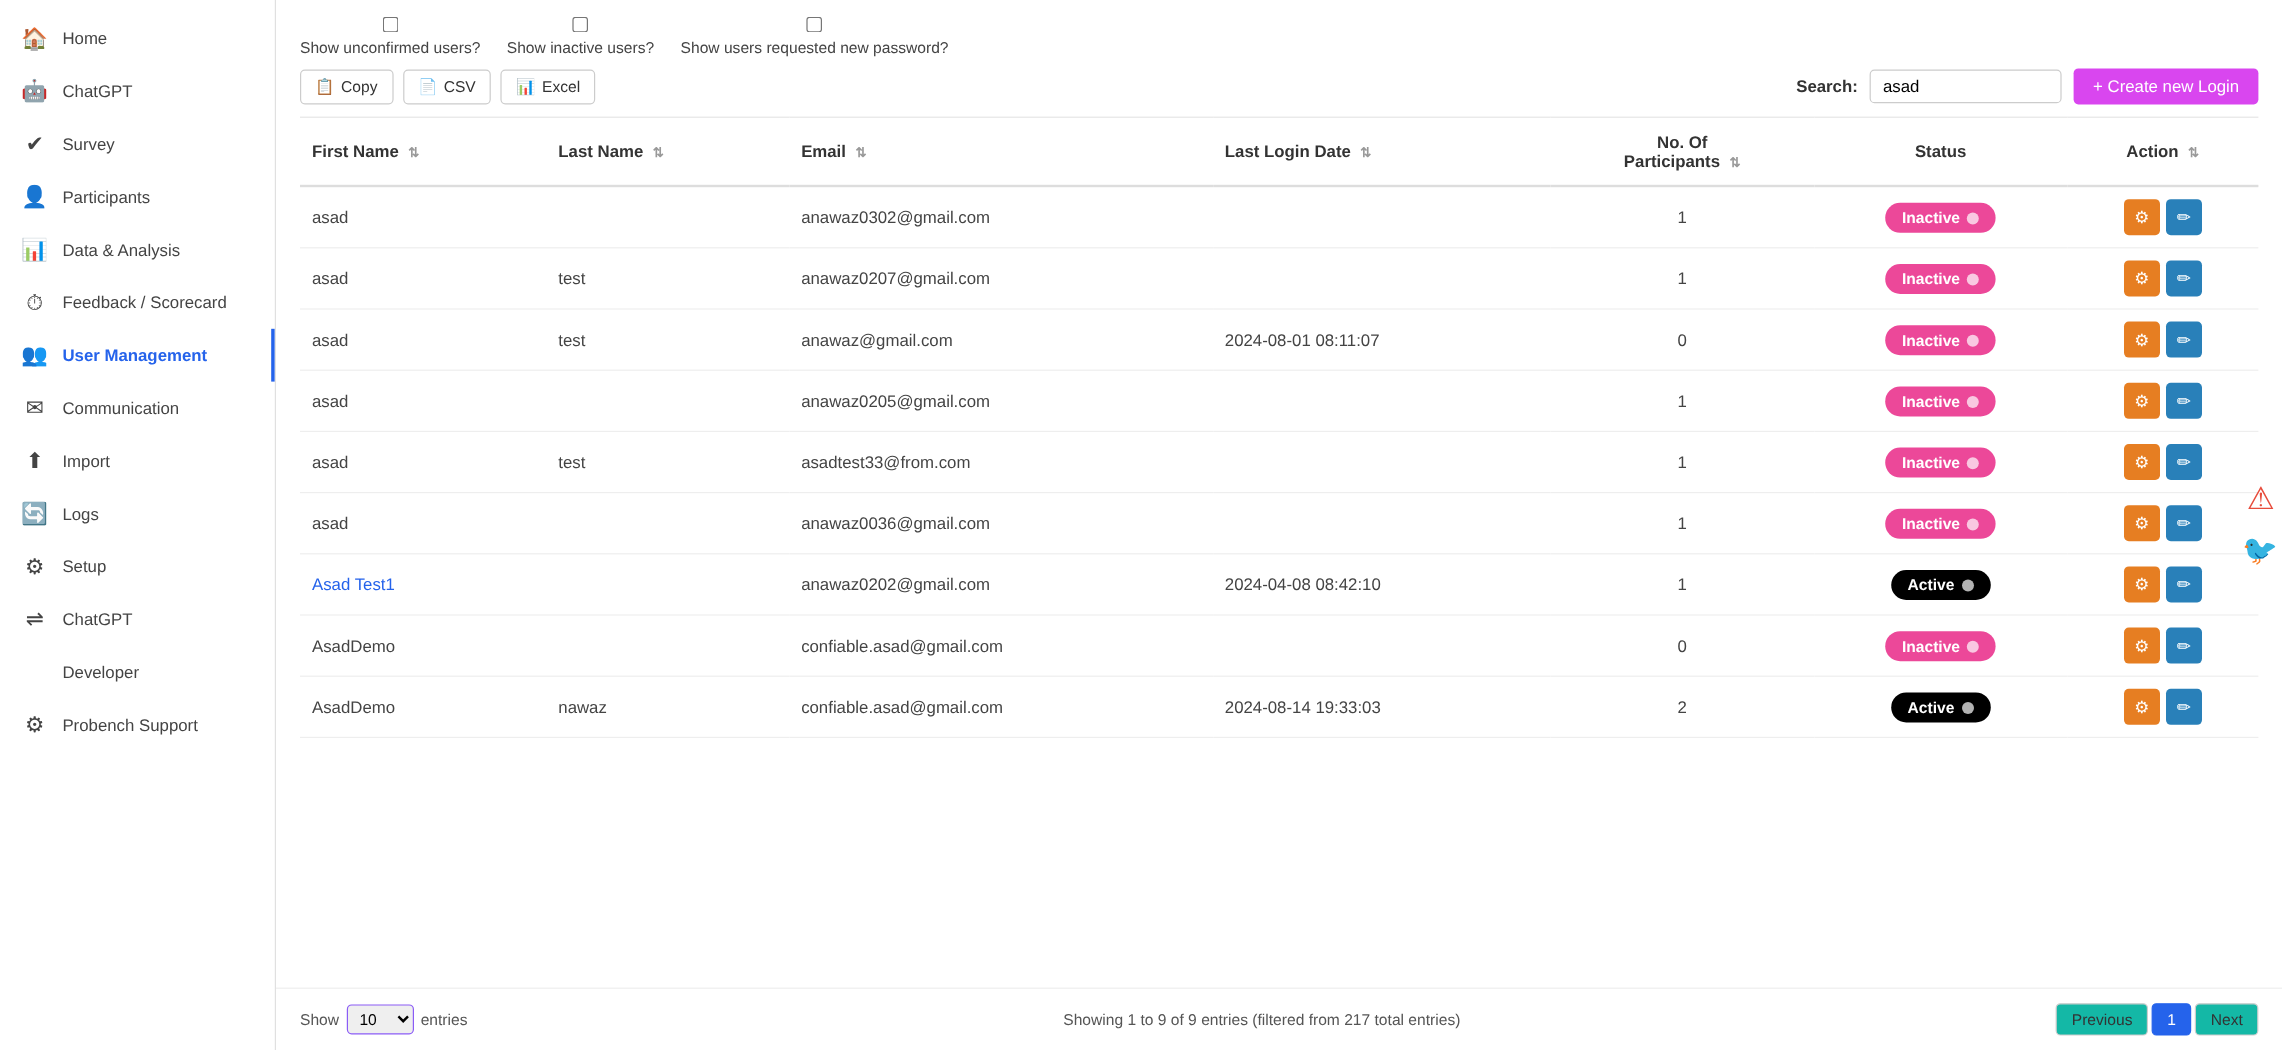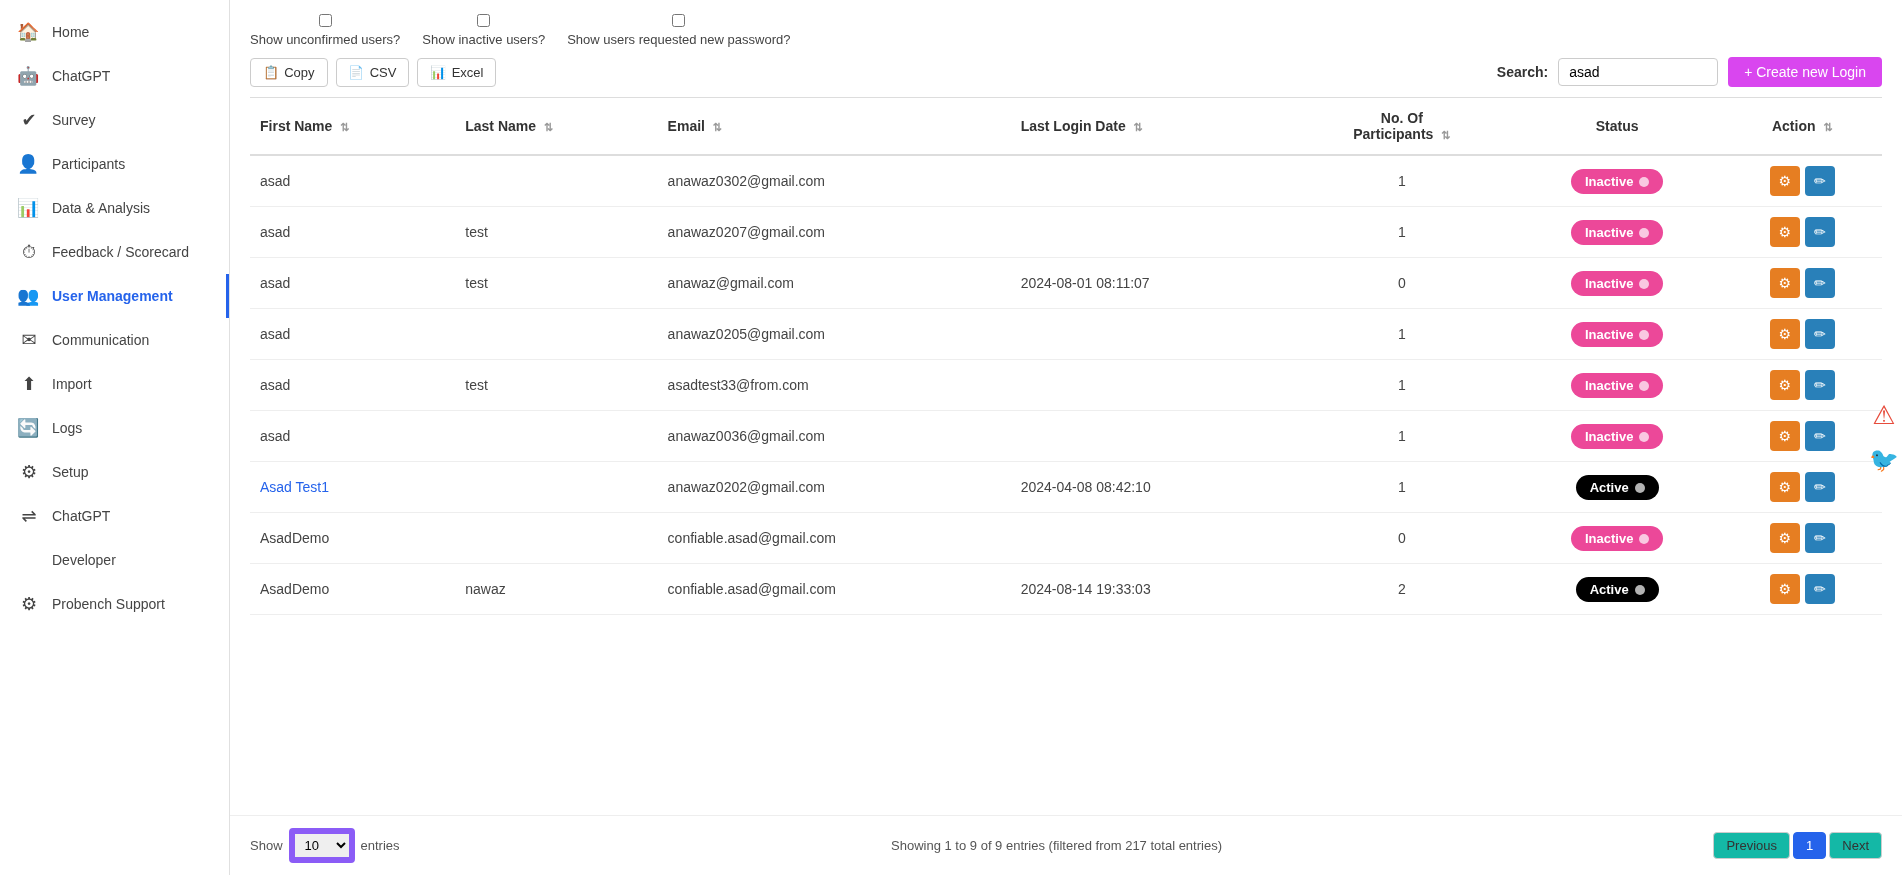--- a/index.html
+++ b/index.html
@@ -223,21 +223,21 @@
       border-top: 1px solid #eee;
       font-size: 13px;
       color: #555;
     }
     .show-entries {
       display: flex;
       align-items: center;
       gap: 6px;
     }
     .show-select {
-      border: 6px solid #8b5cf6;
+      border: 1px solid #8b5cf6;
       border-radius: 4px;
       padding: 3px 6px;
       font-size: 13px;
     }
     .entries-info {
       flex: 1;
       text-align: center;
       color: #555;
       font-size: 13px;
     }

